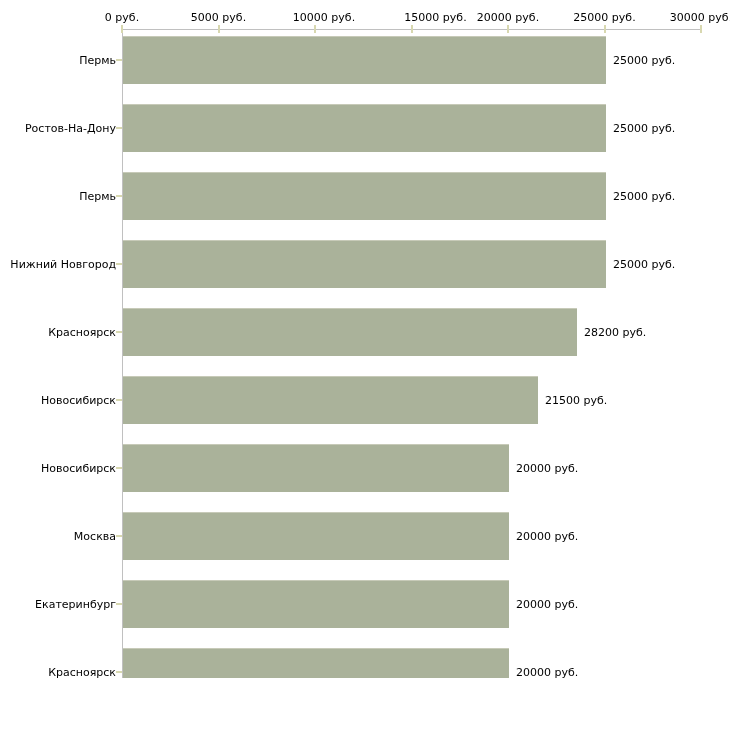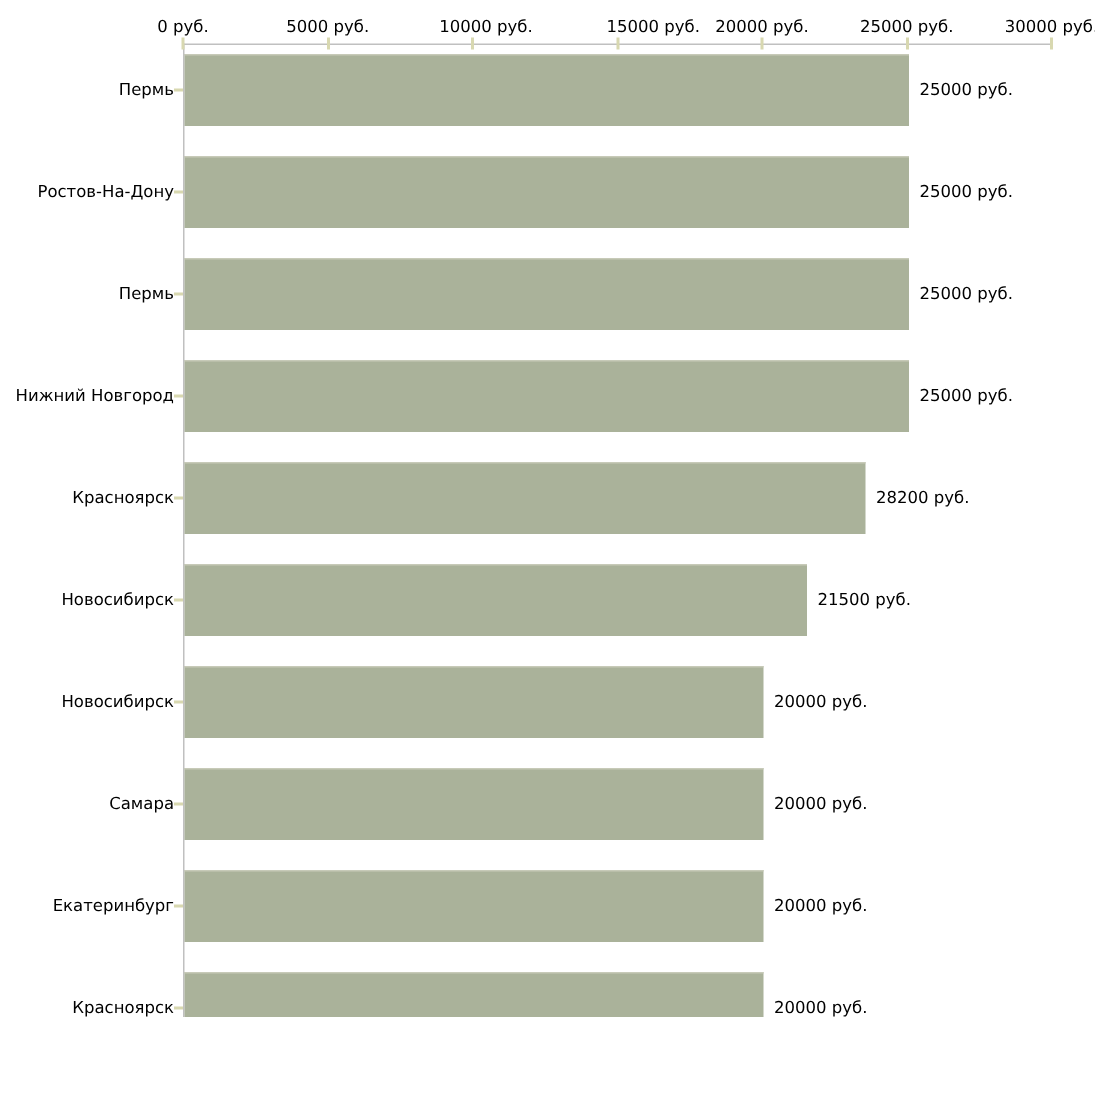--- a/index.html
+++ b/index.html
@@ -107,21 +107,21 @@
     <div class="bar" style="left: 123px; top: 376px; width: 415px; height: 48px; background: rgb(170, 178, 154); border-top-color: rgb(199, 202, 184);"></div>
     <div class="cat-tick-nub" style="left: 116px; top: 399px; background: rgb(216, 216, 176);"></div>
     <div class="cat-label" style="right: 614px; top: 400px; color: rgb(0, 0, 0);">Новосибирск</div>
     <div class="value-label" style="left: 545px; top: 400px; color: rgb(0, 0, 0);">21500 руб.</div>
     <div class="bar" style="left: 123px; top: 444px; width: 386px; height: 48px; background: rgb(170, 178, 154); border-top-color: rgb(199, 202, 184);"></div>
     <div class="cat-tick-nub" style="left: 116px; top: 467px; background: rgb(216, 216, 176);"></div>
     <div class="cat-label" style="right: 614px; top: 468px; color: rgb(0, 0, 0);">Новосибирск</div>
     <div class="value-label" style="left: 516px; top: 468px; color: rgb(0, 0, 0);">20000 руб.</div>
     <div class="bar" style="left: 123px; top: 512px; width: 386px; height: 48px; background: rgb(170, 178, 154); border-top-color: rgb(199, 202, 184);"></div>
     <div class="cat-tick-nub" style="left: 116px; top: 535px; background: rgb(216, 216, 176);"></div>
-    <div class="cat-label" style="right: 614px; top: 536px; color: rgb(0, 0, 0);">Самара</div>
+    <div class="cat-label" style="right: 614px; top: 536px; color: rgb(0, 0, 0);">Москва</div>
     <div class="value-label" style="left: 516px; top: 536px; color: rgb(0, 0, 0);">20000 руб.</div>
     <div class="bar" style="left: 123px; top: 580px; width: 386px; height: 48px; background: rgb(170, 178, 154); border-top-color: rgb(199, 202, 184);"></div>
     <div class="cat-tick-nub" style="left: 116px; top: 603px; background: rgb(216, 216, 176);"></div>
     <div class="cat-label" style="right: 614px; top: 604px; color: rgb(0, 0, 0);">Екатеринбург</div>
     <div class="value-label" style="left: 516px; top: 604px; color: rgb(0, 0, 0);">20000 руб.</div>
     <div class="bar" style="left: 123px; top: 648px; width: 386px; height: 48px; background: rgb(170, 178, 154); border-top-color: rgb(199, 202, 184);"></div>
     <div class="cat-tick-nub" style="left: 116px; top: 671px; background: rgb(216, 216, 176);"></div>
     <div class="cat-label" style="right: 614px; top: 672px; color: rgb(0, 0, 0);">Красноярск</div>
     <div class="value-label" style="left: 516px; top: 672px; color: rgb(0, 0, 0);">20000 руб.</div>
   </div>

